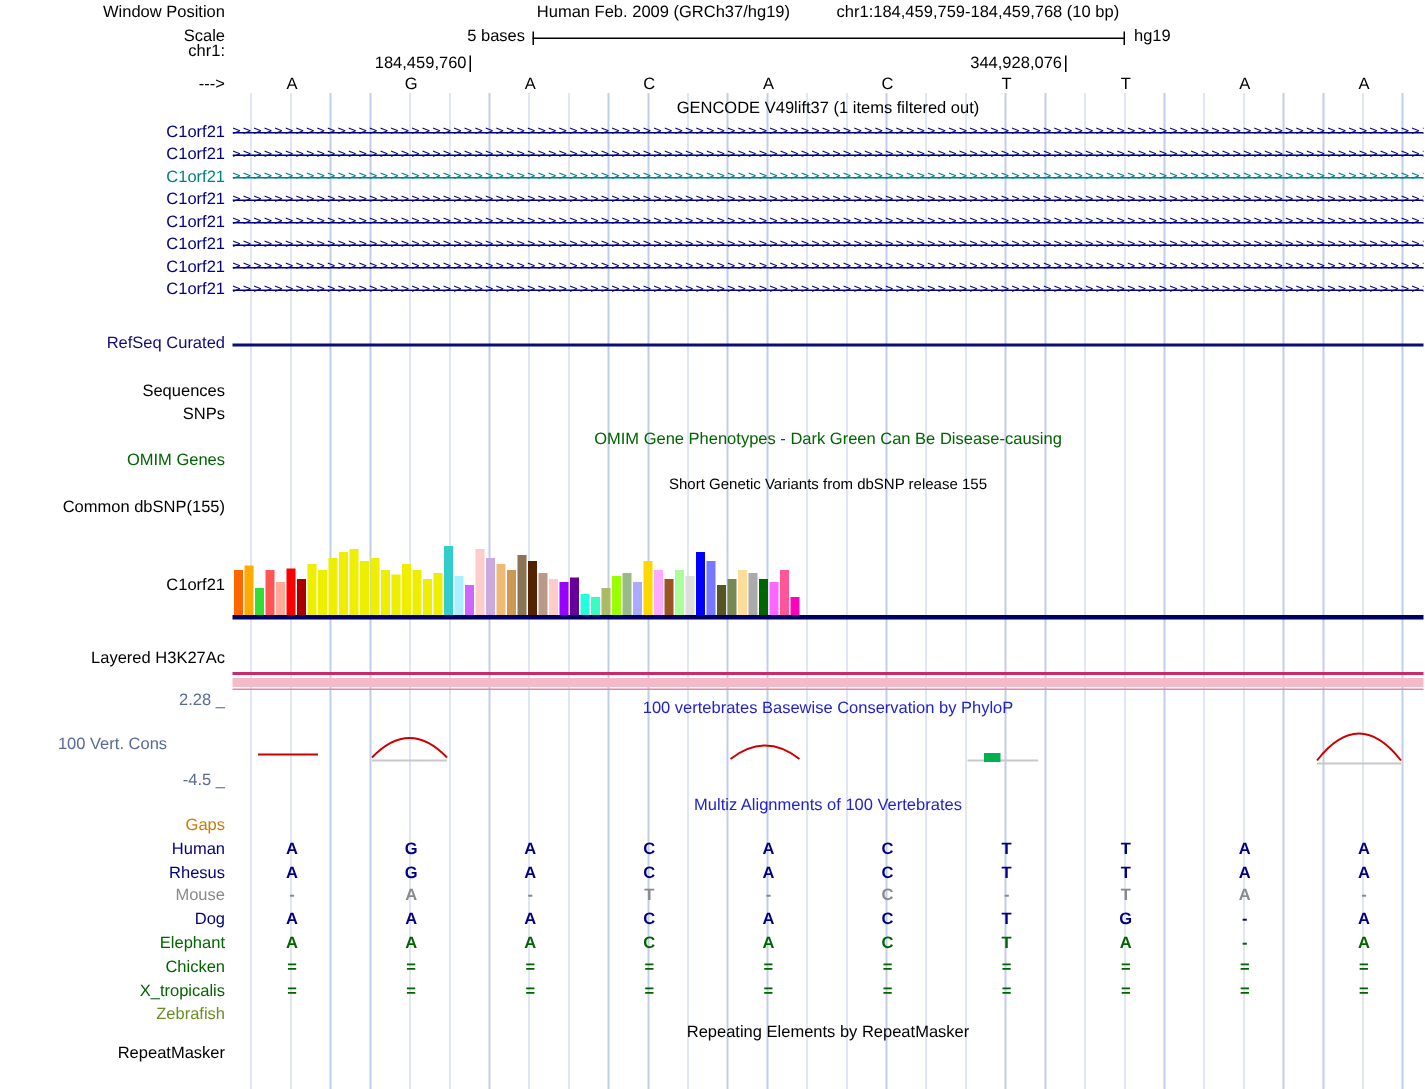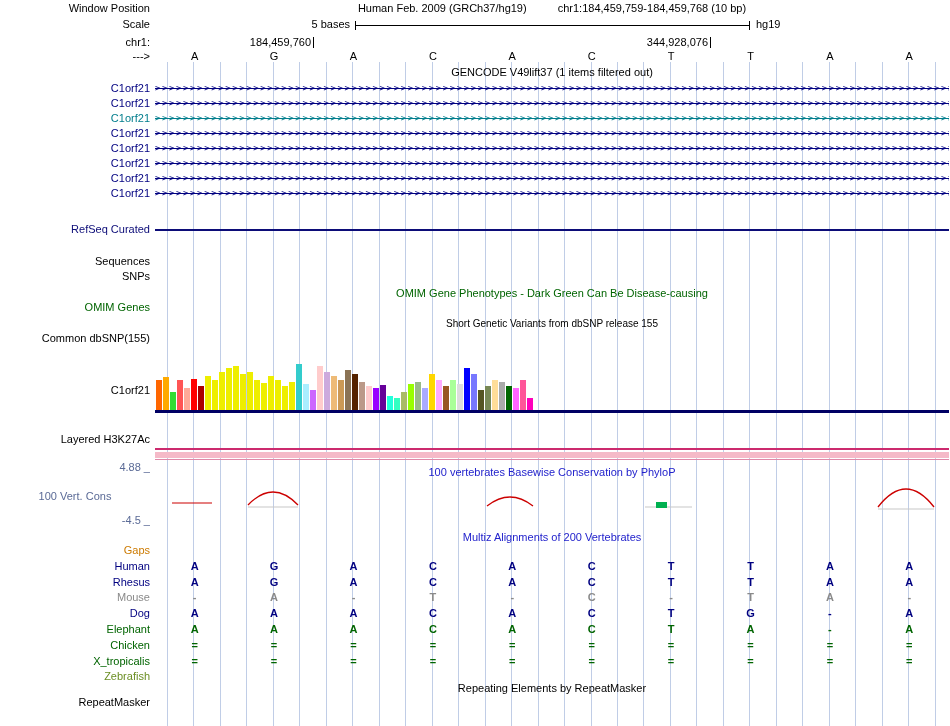--- a/index.html
+++ b/index.html
@@ -40,21 +40,21 @@
     <span style="margin-left:28px">chr1:184,459,759-184,459,768 (10 bp)</span>
   </div>
 
   <div class="lbl" style="top:18px">Scale</div>
   <div style="position:absolute;left:230px;top:18px;width:120px;text-align:right">5 bases</div>
   <div id="scale-line"></div>
   <div class="tickv" style="left:355px;top:21px;height:9px"></div>
   <div class="tickv" style="left:749px;top:21px;height:9px"></div>
   <div style="position:absolute;left:756px;top:18px">hg19</div>
 
-  <div class="lbl" style="top:36px">chr1:</div>
+  <div class="lbl" style="top:28px">chr1:</div>
   <div style="position:absolute;left:155px;top:36px;width:156px;text-align:right">184,459,760</div>
   <div class="tickv" style="left:313px;top:37px;height:11px"></div>
   <div style="position:absolute;left:552px;top:36px;width:156px;text-align:right">344,928,076</div>
   <div class="tickv" style="left:710px;top:37px;height:11px"></div>
 
   <div class="lbl" style="top:50px">---&gt;</div>
   <div class="cellrow" style="top:50px" id="base-row">
       <span class="cell" style="left: 0px; width: 79.4px;">A</span>
       <span class="cell" style="left: 79.4px; width: 79.4px;">G</span>
       <span class="cell" style="left: 158.8px; width: 79.4px;">A</span>
@@ -140,36 +140,36 @@
     </div>
   <div class="hline" style="top:410px;height:3px;background:#000064"></div>
 
   <div class="lbl" style="top:433px">Layered H3K27Ac</div>
   <div id="h3k27ac-bands">
       <div class="hline" style="top: 448px; height: 2px; background: rgb(204, 42, 110);"></div>
       <div class="hline" style="top: 452px; height: 6px; background: rgb(245, 186, 200);"></div>
       <div class="hline" style="top: 459px; height: 1px; background: rgb(224, 136, 168);"></div>
     </div>
 
-  <div class="lbl grayblue" style="top:461px">4.88 _</div>
+  <div class="lbl grayblue" style="top:461px">2.28 _</div>
   <div class="title blue" style="top:466px">100 vertebrates Basewise Conservation by PhyloP</div>
   <div class="lbl center grayblue" style="top:490px">100 Vert. Cons</div>
   <svg id="phylop-svg" width="794" height="44" viewBox="0 0 794 44">
       <line x1="17" x2="57" y1="26" y2="26" stroke="#cc0000" stroke-width="1.2"></line>
       <line x1="93" x2="143" y1="30" y2="30" stroke="#c8c8c8" stroke-width="1.2"></line>
       <path d="M 93 28 Q 118 2 143 28" fill="none" stroke="#cc0000" stroke-width="1.3"></path>
       <path d="M 332 29 Q 355 11 378 29" fill="none" stroke="#cc0000" stroke-width="1.3"></path>
       <line x1="490" x2="537" y1="30" y2="30" stroke="#c8c8c8" stroke-width="1.2"></line>
       <rect x="501" y="25" width="11" height="6" fill="#00b050"></rect>
       <line x1="723" x2="779" y1="32" y2="32" stroke="#c8c8c8" stroke-width="1.2"></line>
       <path d="M 723 30 Q 751 -6 779 30" fill="none" stroke="#cc0000" stroke-width="1.3"></path>
     </svg>
   <div class="lbl grayblue" style="top:514px">-4.5 _</div>
 
-  <div class="title blue" style="top:531px">Multiz Alignments of 200 Vertebrates</div>
+  <div class="title blue" style="top:531px">Multiz Alignments of 100 Vertebrates</div>
 
   <div class="title" style="top:682px">Repeating Elements by RepeatMasker</div>
   <div class="lbl" style="top:696px">RepeatMasker</div>
 <div class="lbl" style="top: 82px; color: rgb(0, 0, 128);">C1orf21</div>
     <div class="gene-row" style="top: 82px; color: rgb(0, 0, 128);">&gt;&gt;&gt;&gt;&gt;&gt;&gt;&gt;&gt;&gt;&gt;&gt;&gt;&gt;&gt;&gt;&gt;&gt;&gt;&gt;&gt;&gt;&gt;&gt;&gt;&gt;&gt;&gt;&gt;&gt;&gt;&gt;&gt;&gt;&gt;&gt;&gt;&gt;&gt;&gt;&gt;&gt;&gt;&gt;&gt;&gt;&gt;&gt;&gt;&gt;&gt;&gt;&gt;&gt;&gt;&gt;&gt;&gt;&gt;&gt;&gt;&gt;&gt;&gt;&gt;&gt;&gt;&gt;&gt;&gt;&gt;&gt;&gt;&gt;&gt;&gt;&gt;&gt;&gt;&gt;&gt;&gt;&gt;&gt;&gt;&gt;&gt;&gt;&gt;&gt;&gt;&gt;&gt;&gt;&gt;&gt;&gt;&gt;&gt;&gt;&gt;&gt;&gt;&gt;&gt;&gt;&gt;&gt;&gt;&gt;&gt;&gt;&gt;&gt;&gt;&gt;&gt;&gt;&gt;&gt;&gt;&gt;&gt;&gt;&gt;&gt;&gt;&gt;&gt;&gt;&gt;&gt;&gt;&gt;&gt;</div>
     <div class="lbl" style="top: 97px; color: rgb(0, 0, 128);">C1orf21</div>
     <div class="gene-row" style="top: 97px; color: rgb(0, 0, 128);">&gt;&gt;&gt;&gt;&gt;&gt;&gt;&gt;&gt;&gt;&gt;&gt;&gt;&gt;&gt;&gt;&gt;&gt;&gt;&gt;&gt;&gt;&gt;&gt;&gt;&gt;&gt;&gt;&gt;&gt;&gt;&gt;&gt;&gt;&gt;&gt;&gt;&gt;&gt;&gt;&gt;&gt;&gt;&gt;&gt;&gt;&gt;&gt;&gt;&gt;&gt;&gt;&gt;&gt;&gt;&gt;&gt;&gt;&gt;&gt;&gt;&gt;&gt;&gt;&gt;&gt;&gt;&gt;&gt;&gt;&gt;&gt;&gt;&gt;&gt;&gt;&gt;&gt;&gt;&gt;&gt;&gt;&gt;&gt;&gt;&gt;&gt;&gt;&gt;&gt;&gt;&gt;&gt;&gt;&gt;&gt;&gt;&gt;&gt;&gt;&gt;&gt;&gt;&gt;&gt;&gt;&gt;&gt;&gt;&gt;&gt;&gt;&gt;&gt;&gt;&gt;&gt;&gt;&gt;&gt;&gt;&gt;&gt;&gt;&gt;&gt;&gt;&gt;&gt;&gt;&gt;&gt;&gt;&gt;&gt;</div>
     <div class="lbl" style="top: 112px; color: rgb(0, 125, 140);">C1orf21</div>
     <div class="gene-row" style="top: 112px; color: rgb(0, 125, 140);">&gt;&gt;&gt;&gt;&gt;&gt;&gt;&gt;&gt;&gt;&gt;&gt;&gt;&gt;&gt;&gt;&gt;&gt;&gt;&gt;&gt;&gt;&gt;&gt;&gt;&gt;&gt;&gt;&gt;&gt;&gt;&gt;&gt;&gt;&gt;&gt;&gt;&gt;&gt;&gt;&gt;&gt;&gt;&gt;&gt;&gt;&gt;&gt;&gt;&gt;&gt;&gt;&gt;&gt;&gt;&gt;&gt;&gt;&gt;&gt;&gt;&gt;&gt;&gt;&gt;&gt;&gt;&gt;&gt;&gt;&gt;&gt;&gt;&gt;&gt;&gt;&gt;&gt;&gt;&gt;&gt;&gt;&gt;&gt;&gt;&gt;&gt;&gt;&gt;&gt;&gt;&gt;&gt;&gt;&gt;&gt;&gt;&gt;&gt;&gt;&gt;&gt;&gt;&gt;&gt;&gt;&gt;&gt;&gt;&gt;&gt;&gt;&gt;&gt;&gt;&gt;&gt;&gt;&gt;&gt;&gt;&gt;&gt;&gt;&gt;&gt;&gt;&gt;&gt;&gt;&gt;&gt;&gt;&gt;&gt;</div>
     <div class="lbl" style="top: 127px; color: rgb(0, 0, 128);">C1orf21</div>

